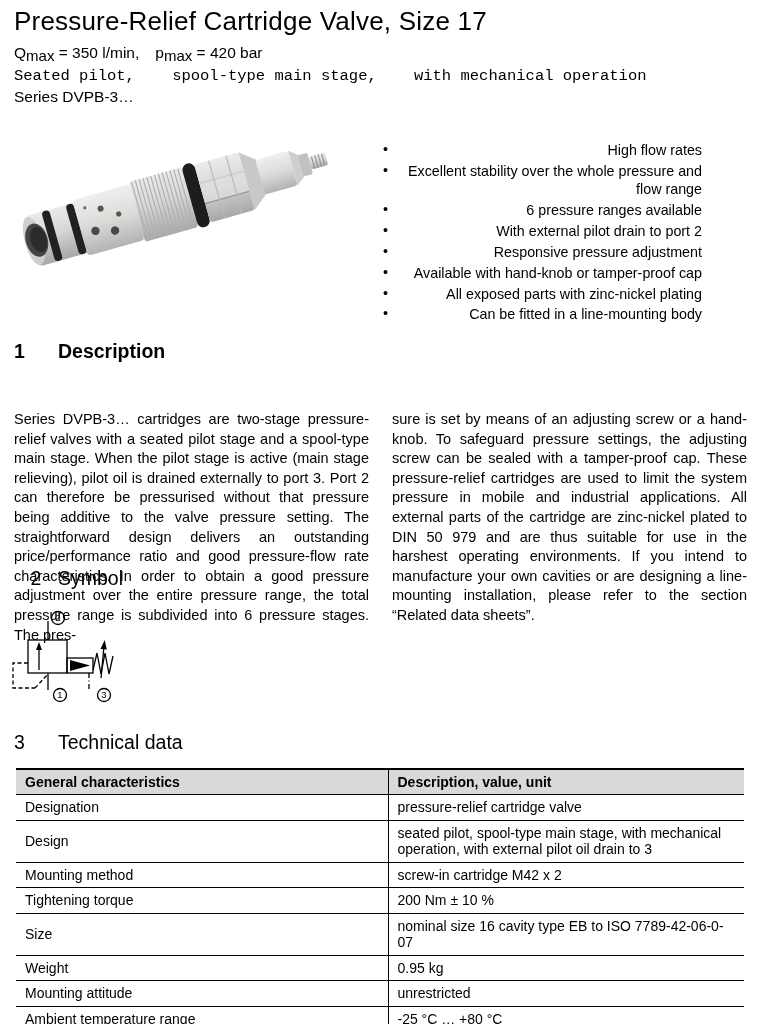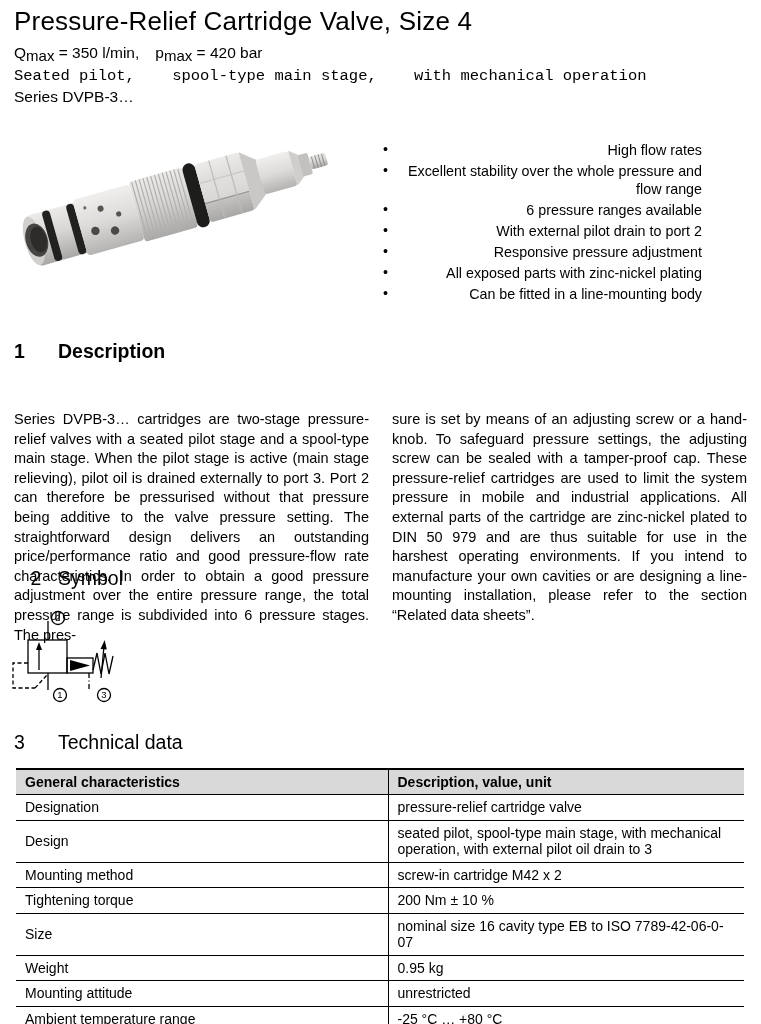--- a/index.html
+++ b/index.html
@@ -71,21 +71,21 @@
   
   .valve-figure { position:absolute; left:8px; top:130px; }
   .symbol-figure { position:absolute; left:10px; top:604px; }
   svg text { font-family:"Liberation Sans","DejaVu Sans",sans-serif; }
 </style>
 </head>
 <body>
 
 <div class="page">
 
-  <h1 class="doc-title">Pressure-Relief Cartridge Valve, Size 4</h1>
+  <h1 class="doc-title">Pressure-Relief Cartridge Valve, Size 17</h1>
 
   <div class="spec-line"><span>Q</span><sub>max</sub><span> = 350 l/min,</span><span class="spec-gap"></span><span>p</span><sub>max</sub><span> = 420 bar</span></div>
 
   <div class="subtitle-2">Seated pilot,    spool-type main stage,    with mechanical operation</div>
   <div class="subtitle-3">Series DVPB-3…</div>
 
   <svg class="valve-figure" width="330" height="190" viewBox="0 0 330 190" aria-hidden="true">
     <defs>
       <linearGradient id="gm" x1="0" y1="0" x2="0" y2="1">
         <stop offset="0" stop-color="#eceb e9" .replace=""></stop>
@@ -157,20 +157,21 @@
       </g>
     </g>
   </svg>
 
   <ul class="features">
     <li>High flow rates</li>
     <li>Excellent stability over the whole pressure and flow range</li>
     <li>6 pressure ranges available</li>
     <li>With external pilot drain to port 2</li>
     <li>Responsive pressure adjustment</li>
+    <li>Available with hand-knob or tamper-proof cap</li>
     <li>All exposed parts with zinc-nickel plating</li>
     <li>Can be fitted in a line-mounting body</li>
   </ul>
 
   <h2 class="sec-heading" id="sec1"><span class="sec-num">1</span><span>Description</span></h2>
 
   <div class="desc-cols">
     <div class="desc-col">Series DVPB-3… cartridges are two-stage pressure-relief valves with a seated pilot stage and a spool-type main stage. When the pilot stage is active (main stage relieving), pilot oil is drained externally to port 3. Port 2 can therefore be pressurised without that pressure being additive to the valve pressure setting. The straightforward design delivers an outstanding price/performance ratio and good pressure-flow rate characteristics. In order to obtain a good pressure adjustment over the entire pressure range, the total pressure range is subdivided into 6 pressure stages. The pres-</div>
     <div class="desc-col">sure is set by means of an adjusting screw or a hand-knob. To safeguard pressure settings, the adjusting screw can be sealed with a tamper-proof cap. These pressure-relief cartridges are used to limit the system pressure in mobile and industrial applications. All external parts of the cartridge are zinc-nickel plated to DIN 50 979 and are thus suitable for use in the harshest operating environments. If you intend to manufacture your own cavities or are designing a line-mounting installation, please refer to the section “Related data sheets”.</div>
   </div>

